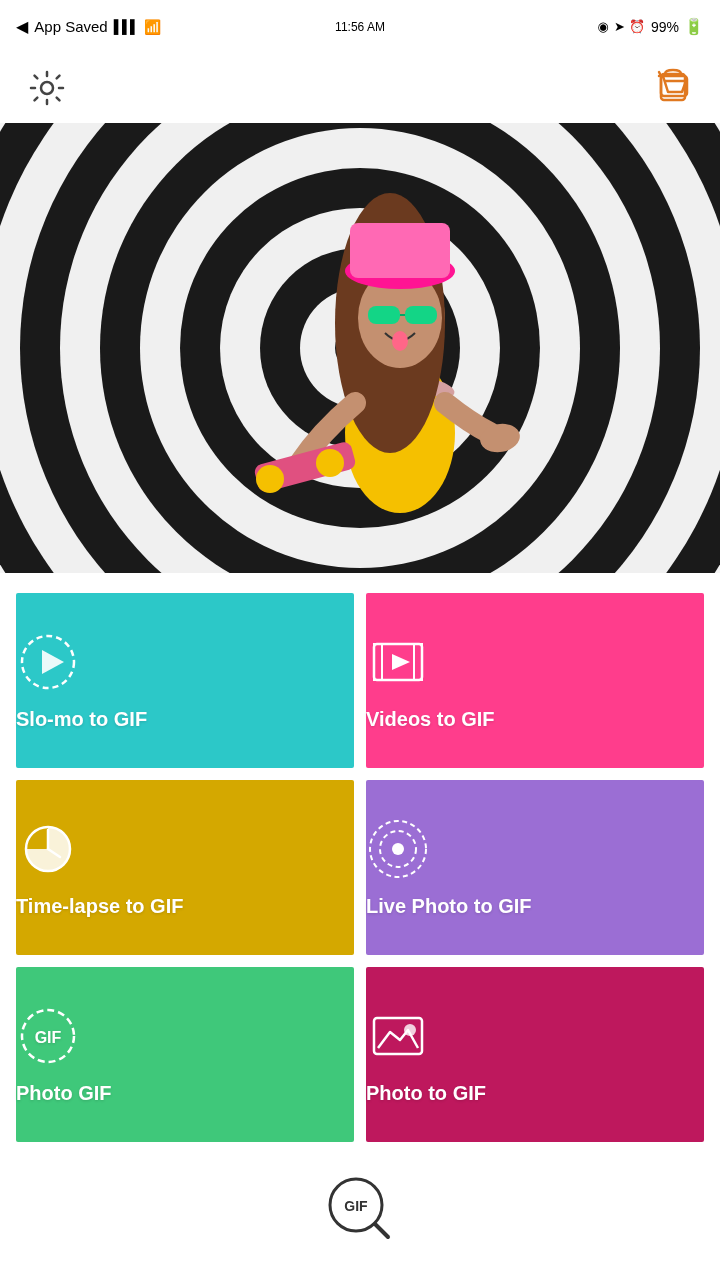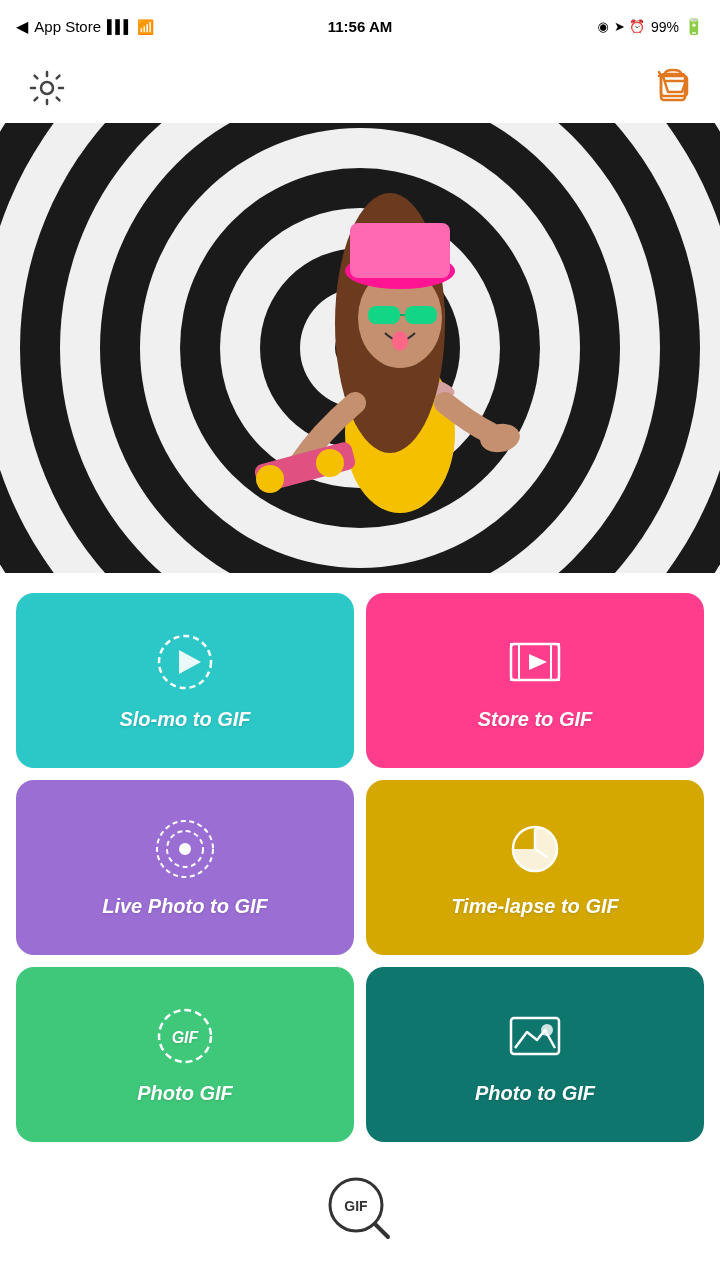--- a/index.html
+++ b/index.html
@@ -24,22 +24,22 @@
       font-size: 16px;
       font-weight: 500;
     }
     .status-left {
       display: flex;
       align-items: center;
       gap: 6px;
       font-size: 15px;
     }
     .status-center {
-      font-size: 15px;
-      font-weight: 700;
+      font-size: 12px;
+      font-weight: 400;
       position: absolute;
       left: 50%;
       transform: translateX(-50%);
     }
     .status-right {
       display: flex;
       align-items: center;
       gap: 5px;
       font-size: 14px;
     }
@@ -91,40 +91,39 @@
       background: #fff;
     }
     .grid-row {
       display: flex;
       gap: 12px;
       margin-bottom: 12px;
     }
     .grid-btn {
       flex: 1;
       height: 175px;
-      border-radius: 18px;
+      border-radius: 2px;
       border: none;
       cursor: pointer;
       display: flex;
       flex-direction: column;
-      align-items: center;
+      align-items: flex-start;
       justify-content: center;
       gap: 14px;
       color: #fff;
       font-size: 20px;
       font-weight: 700;
       text-shadow: 0 1px 3px rgba(0,0,0,0.15);
-      font-style: italic;
     }
     .btn-teal { background: #2CC8C8; }
     .btn-pink { background: #FF3D8C; }
     .btn-yellow { background: #D4A800; }
     .btn-purple { background: #9B6ED4; }
     .btn-green { background: #3FC87A; }
-    .btn-cyan { background: #0f766e; }
+    .btn-cyan { background: #be185d; }
 
     .btn-icon {
       width: 64px;
       height: 64px;
       display: flex;
       align-items: center;
       justify-content: center;
     }
 
     
@@ -145,21 +144,21 @@
       justify-content: center;
       position: relative;
     }
   </style>
 </head>
 <body>
 
 <div class="status-bar">
   <div class="status-left">
     <span style="font-size:16px;">◀</span>
-    <span>App Store</span>
+    <span>App Saved</span>
     <span style="font-size:13px; letter-spacing:-1px;">▌▌▌</span>
     <span style="font-size:14px;">📶</span>
   </div>
   <div class="status-center">11:56 AM</div>
   <div class="status-right">
     <span style="font-size:13px;">◉</span>
     <span style="font-size:13px;">➤</span>
     <span style="font-size:13px;">⏰</span>
     <span>99%</span>
     <span style="font-size:16px;">🔋</span>
@@ -257,50 +256,50 @@
       <div class="btn-icon">
         <svg width="64" height="64" viewBox="0 0 64 64" fill="none">
 
           <rect x="8" y="14" width="48" height="36" rx="3" stroke="white" stroke-width="2.5"></rect>
           <rect x="8" y="14" width="8" height="36" stroke="white" stroke-width="2"></rect>
           <rect x="48" y="14" width="8" height="36" stroke="white" stroke-width="2"></rect>
 
           <polygon points="26,24 44,32 26,40" fill="white"></polygon>
         </svg>
       </div>
-      <span>Store to GIF</span>
+      <span>Videos to GIF</span>
     </button>
   </div>
 
   <div class="grid-row">
-    <button class="grid-btn btn-purple">
-      <div class="btn-icon">
-        <svg width="64" height="64" viewBox="0 0 64 64" fill="none">
-
-          <circle cx="32" cy="32" r="28" stroke="white" stroke-width="2" stroke-dasharray="5 3.5"></circle>
-
-          <circle cx="32" cy="32" r="18" stroke="white" stroke-width="2" stroke-dasharray="5 3.5"></circle>
-
-          <circle cx="32" cy="32" r="6" fill="white"></circle>
-        </svg>
-      </div>
-      <span>Live Photo to GIF</span>
-    </button>
     <button class="grid-btn btn-yellow">
       <div class="btn-icon">
         <svg width="64" height="64" viewBox="0 0 64 64" fill="none">
           <circle cx="32" cy="32" r="22" stroke="white" stroke-width="2.5"></circle>
 
           <path d="M32 10 A22 22 0 1 1 10 32 L32 32 Z" fill="white" opacity="0.85"></path>
           <line x1="32" y1="32" x2="32" y2="13" stroke="white" stroke-width="2.5" stroke-linecap="round"></line>
           <line x1="32" y1="32" x2="44" y2="40" stroke="white" stroke-width="2.5" stroke-linecap="round"></line>
         </svg>
       </div>
       <span>Time-lapse to GIF</span>
     </button>
+    <button class="grid-btn btn-purple">
+      <div class="btn-icon">
+        <svg width="64" height="64" viewBox="0 0 64 64" fill="none">
+
+          <circle cx="32" cy="32" r="28" stroke="white" stroke-width="2" stroke-dasharray="5 3.5"></circle>
+
+          <circle cx="32" cy="32" r="18" stroke="white" stroke-width="2" stroke-dasharray="5 3.5"></circle>
+
+          <circle cx="32" cy="32" r="6" fill="white"></circle>
+        </svg>
+      </div>
+      <span>Live Photo to GIF</span>
+    </button>
   </div>
 
   <div class="grid-row">
     <button class="grid-btn btn-green">
       <div class="btn-icon">
         <svg width="64" height="64" viewBox="0 0 64 64" fill="none">
 
           <circle cx="32" cy="32" r="26" stroke="white" stroke-width="2.5" stroke-dasharray="7 4"></circle>
 
           <text x="32" y="39" text-anchor="middle" fill="white" font-size="16" font-weight="700" font-family="Arial">GIF</text>

